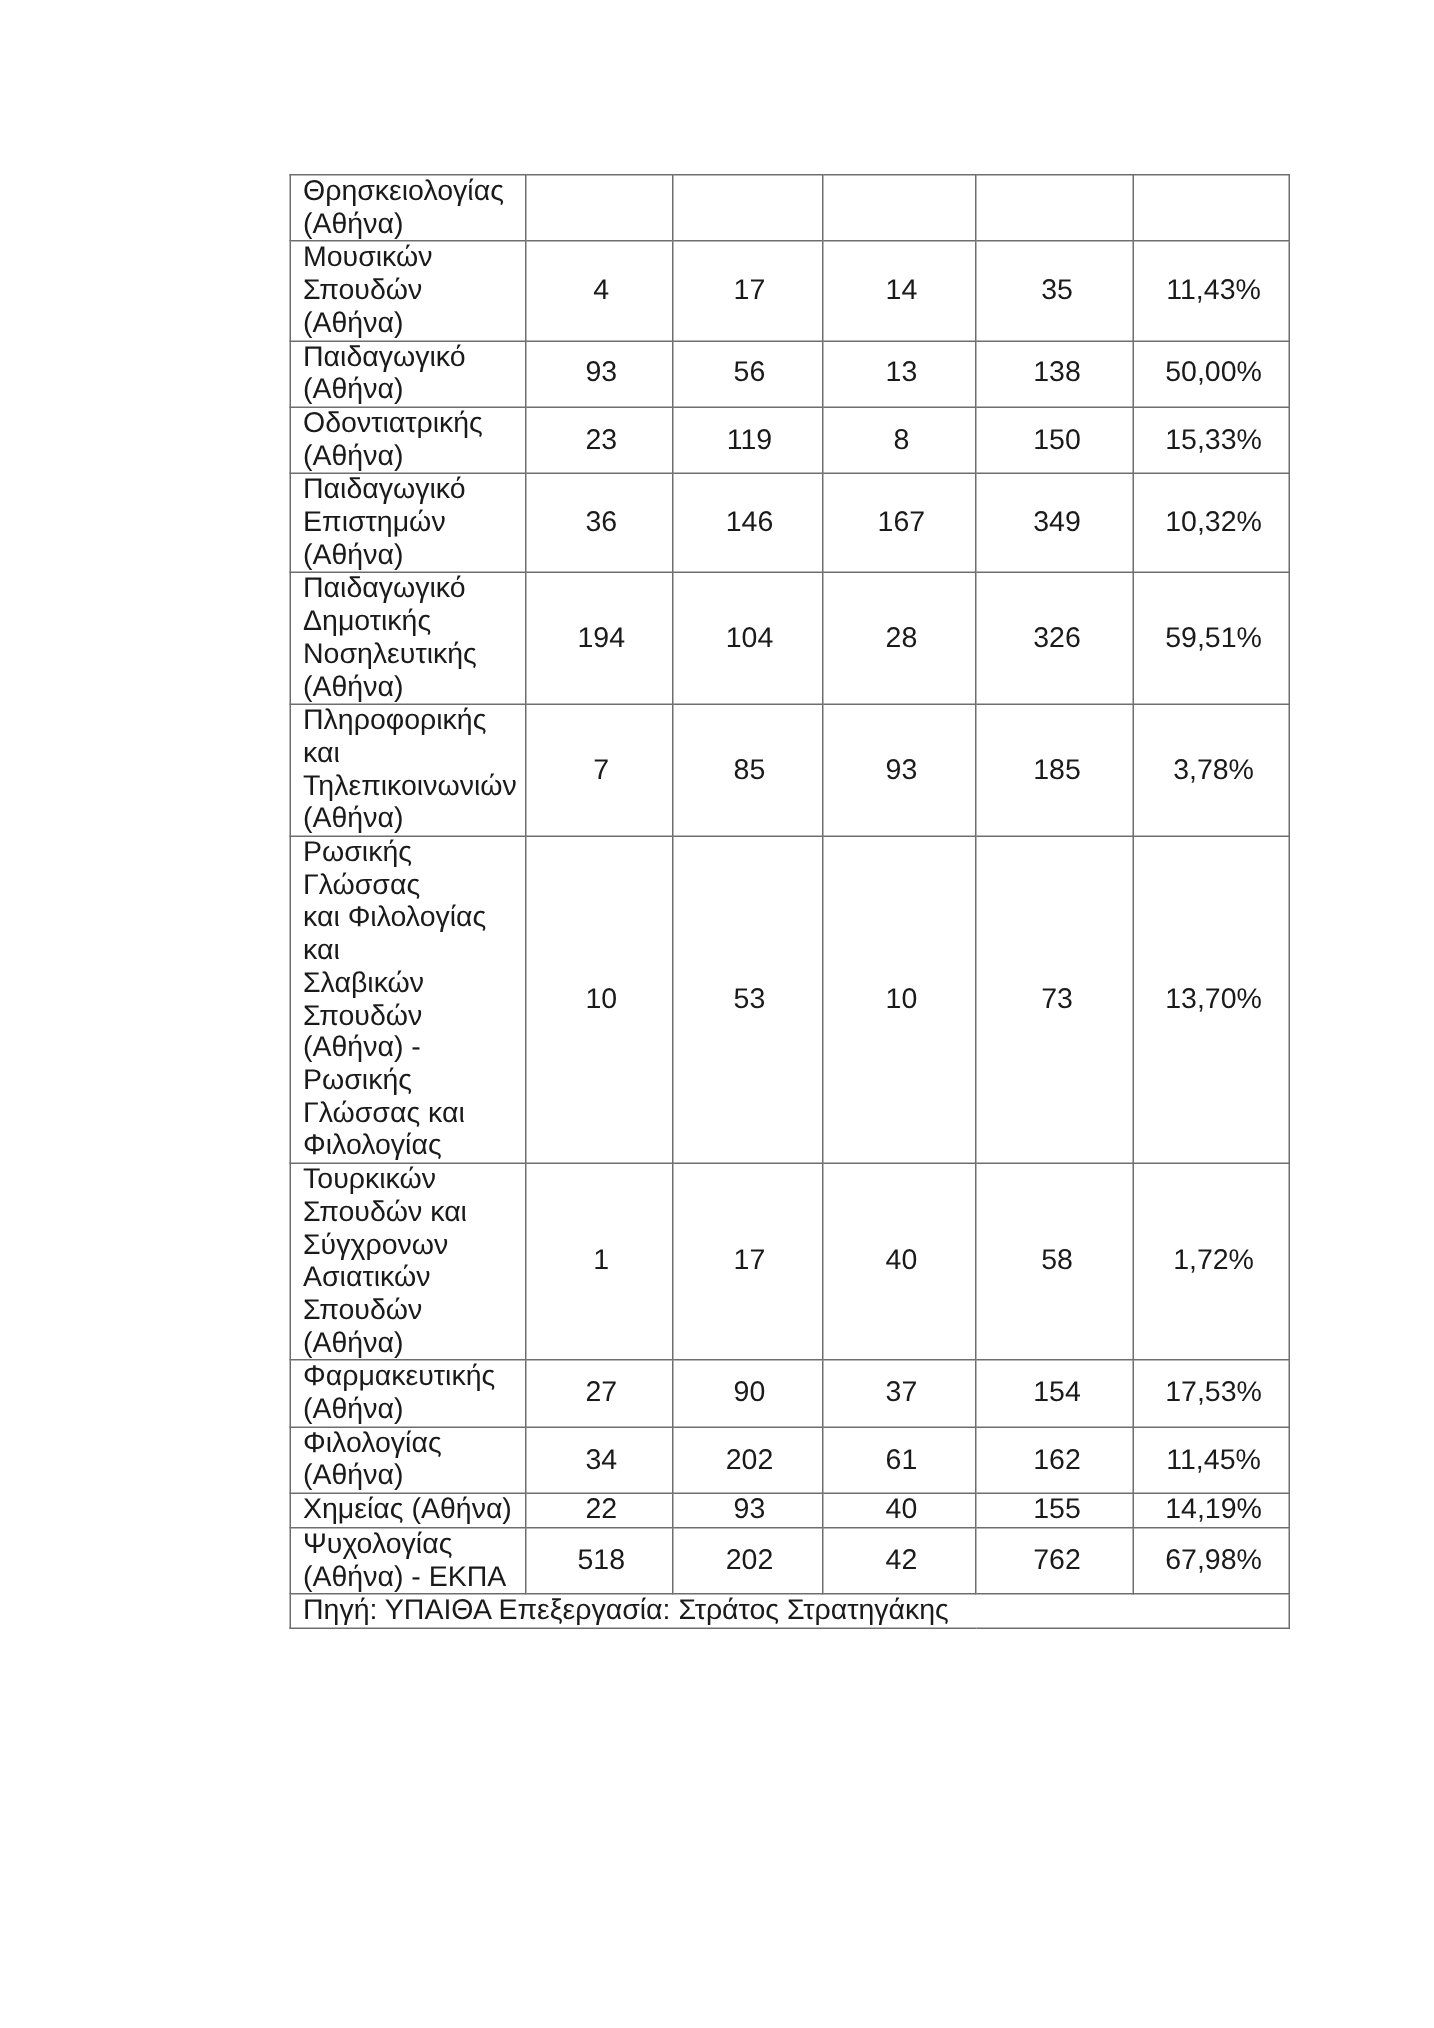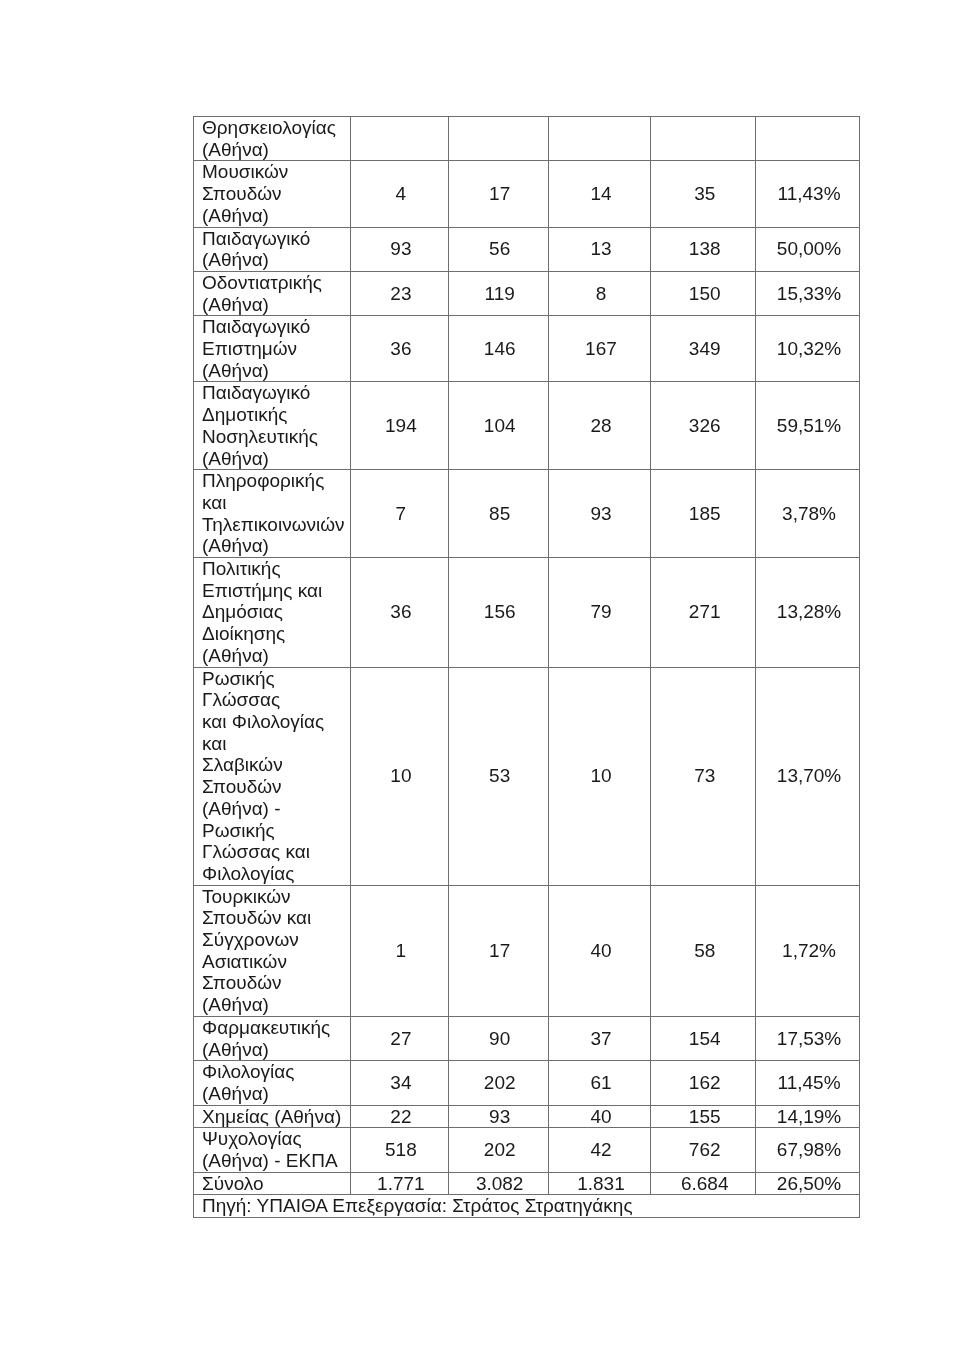--- a/index.html
+++ b/index.html
@@ -119,33 +119,20 @@
             <span class="name-line">(Αθήνα)</span>
           </td>
           <td class="num">7</td>
           <td class="num">85</td>
           <td class="num">93</td>
           <td class="num">185</td>
           <td class="num">3,78%</td>
         </tr>
         <tr>
           <td class="name">
-            <span class="name-line">Πολιτικής</span>
-            <span class="name-line">Επιστήμης και</span>
-            <span class="name-line">Δημόσιας</span>
-            <span class="name-line">Διοίκησης (Αθήνα)</span>
-          </td>
-          <td class="num">36</td>
-          <td class="num">156</td>
-          <td class="num">79</td>
-          <td class="num">271</td>
-          <td class="num">13,28%</td>
-        </tr>
-        <tr>
-          <td class="name">
             <span class="name-line">Ρωσικής Γλώσσας</span>
             <span class="name-line">και Φιλολογίας και</span>
             <span class="name-line">Σλαβικών Σπουδών</span>
             <span class="name-line">(Αθήνα) - Ρωσικής</span>
             <span class="name-line">Γλώσσας και</span>
             <span class="name-line">Φιλολογίας</span>
           </td>
           <td class="num">10</td>
           <td class="num">53</td>
           <td class="num">10</td>
@@ -203,27 +190,17 @@
             <span class="name-line">Ψυχολογίας</span>
             <span class="name-line">(Αθήνα) - ΕΚΠΑ</span>
           </td>
           <td class="num">518</td>
           <td class="num">202</td>
           <td class="num">42</td>
           <td class="num">762</td>
           <td class="num">67,98%</td>
         </tr>
         <tr>
-          <td class="name">
-            <span class="name-line">Σύνολο</span>
-          </td>
-          <td class="num">1.771</td>
-          <td class="num">3.082</td>
-          <td class="num">1.831</td>
-          <td class="num">6.684</td>
-          <td class="num">26,50%</td>
-        </tr>
-        <tr>
           <td colspan="6" class="source">Πηγή: ΥΠΑΙΘΑ Επεξεργασία: Στράτος Στρατηγάκης</td>
         </tr>
       </tbody>
   </table>
 </div>
 
 </body></html>

